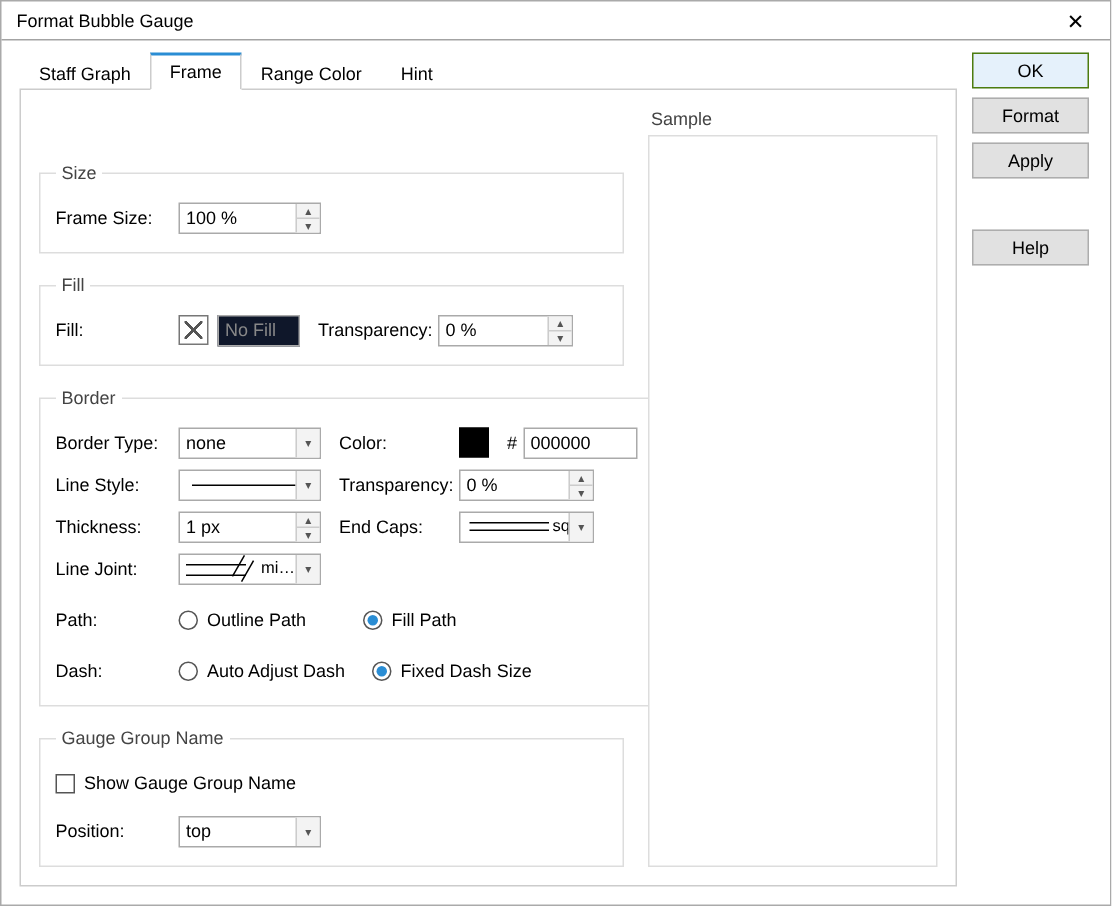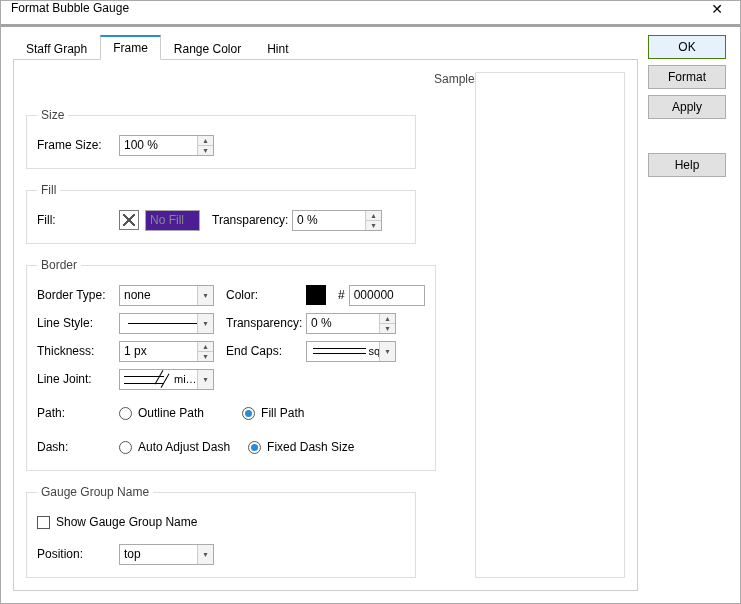--- a/index.html
+++ b/index.html
@@ -14,24 +14,24 @@
     width: 741px;
     height: 604px;
     border: 1px solid #aaa;
     display: flex;
     flex-direction: column;
     background: #fff;
   }
   .titlebar {
     height: 34px;
     display: flex;
-    align-items: flex-start;
+    align-items: center;
     justify-content: space-between;
     padding: 0 8px 0 10px;
-    border-bottom: 3px solid #a3a3a3;
+    border-bottom: 1px solid #a3a3a3;
   }
   .titlebar .title { font-size: 12px; }
   .close-x {
     font-family: Arial, sans-serif;
     font-size: 14px;
     width: 30px;
     text-align: center;
     cursor: default;
   }
   .body {
@@ -74,21 +74,21 @@
     background: #fff;
   }
   .tab-panel {
     border: 1px solid #ccc;
     flex: 1;
     padding: 12px;
     display: flex;
     gap: 16px;
   }
   .left-area { width: 390px; display:flex; flex-direction:column; gap:14px;margin-top:36px; }
-  .right-area { flex:1; display:flex; flex-direction:row; }
+  .right-area { flex:1; display:flex; flex-direction:column; }
   fieldset.group {
     border: 1px solid #ddd;
     padding: 10px 10px 12px 10px;
     margin: 0;
   }
   fieldset.group > legend {
     padding: 0 4px;
     font-size: 12px;
     color: #444;
   }
@@ -104,21 +104,21 @@
   .combo, .textfield {
     height: 21px;
     border: 1px solid #aaa;
     background: #fff;
     display: inline-flex;
     align-items: center;
     padding: 0 4px;
     font: inherit;
     position: relative;
   }
-  .textfield.disabled { color:#888; background:#4c1d95; }
+  .textfield.disabled { color:#888; background:#0f172a; }
   .combo .arrow, .spinner .arrows {
     position: absolute;
     right: 0; top: 0; bottom: 0;
     width: 16px;
     border-left: 1px solid #ccc;
     display:flex; flex-direction:column;
     align-items:center; justify-content:center;
     font-size: 8px; color:#555; background:#f3f3f3;
   }
   .combo .arrow { justify-content:center; }

